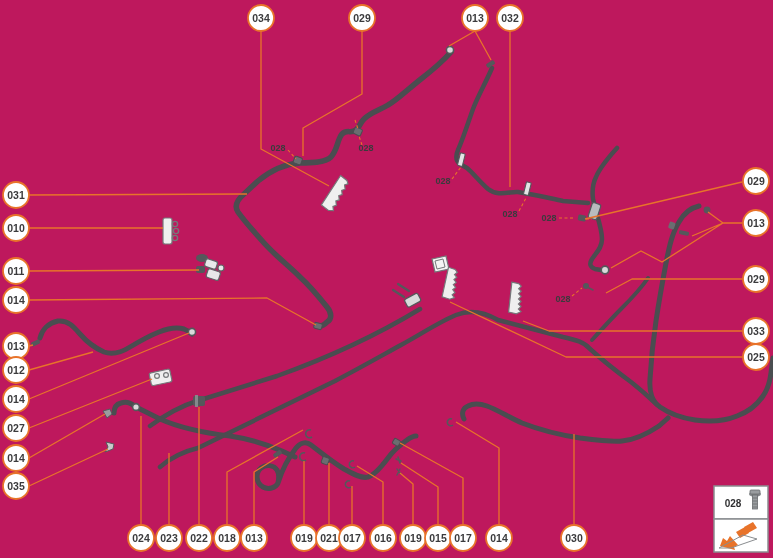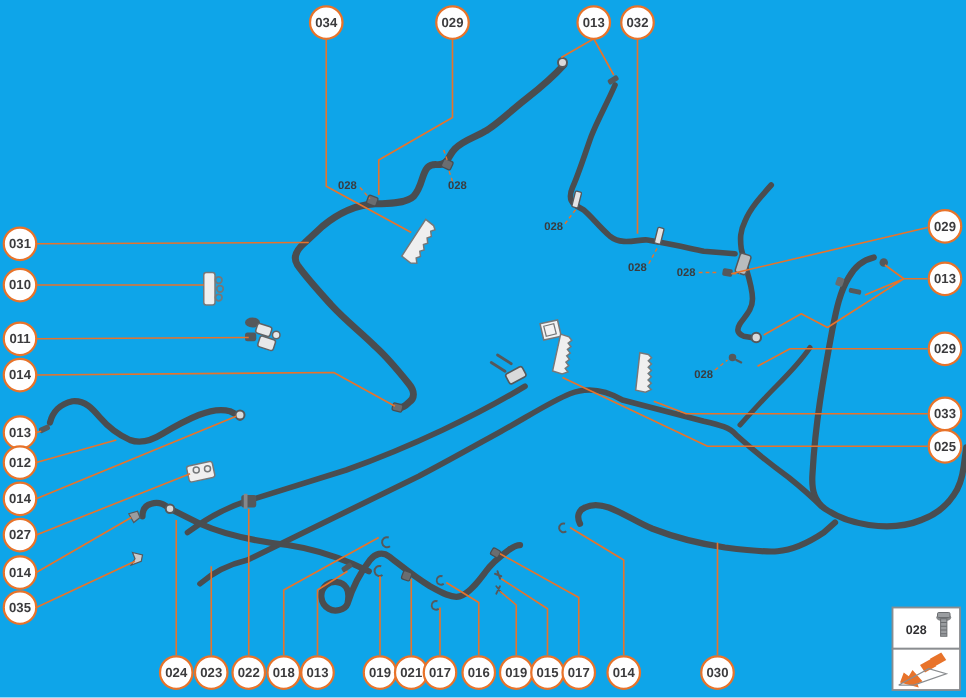--- a/index.html
+++ b/index.html
@@ -1,16 +1,16 @@
 <!DOCTYPE html>
 <html><head>
 <meta charset="utf-8">
 <style>
   html,body{margin:0;padding:0;background:#ffffff;}
-  .stage{position:relative;width:773px;height:558px;background:#0ea5e9;overflow:hidden;
+  .stage{position:relative;width:773px;height:558px;background:#be185d;overflow:hidden;
          font-family:"Liberation Sans", sans-serif;}
   svg{display:block;}
   .callout-text{font-family:"Liberation Sans", sans-serif;font-size:10.5px;font-weight:bold;fill:#3b3b3d;}
   .inline-text{font-family:"Liberation Sans", sans-serif;font-size:9px;font-weight:bold;fill:#3b3b3d;}
   .legend-text{font-family:"Liberation Sans", sans-serif;font-size:10px;font-weight:bold;fill:#2f2f31;}
 </style>
 </head>
 <body>
 
 <div class="stage">

